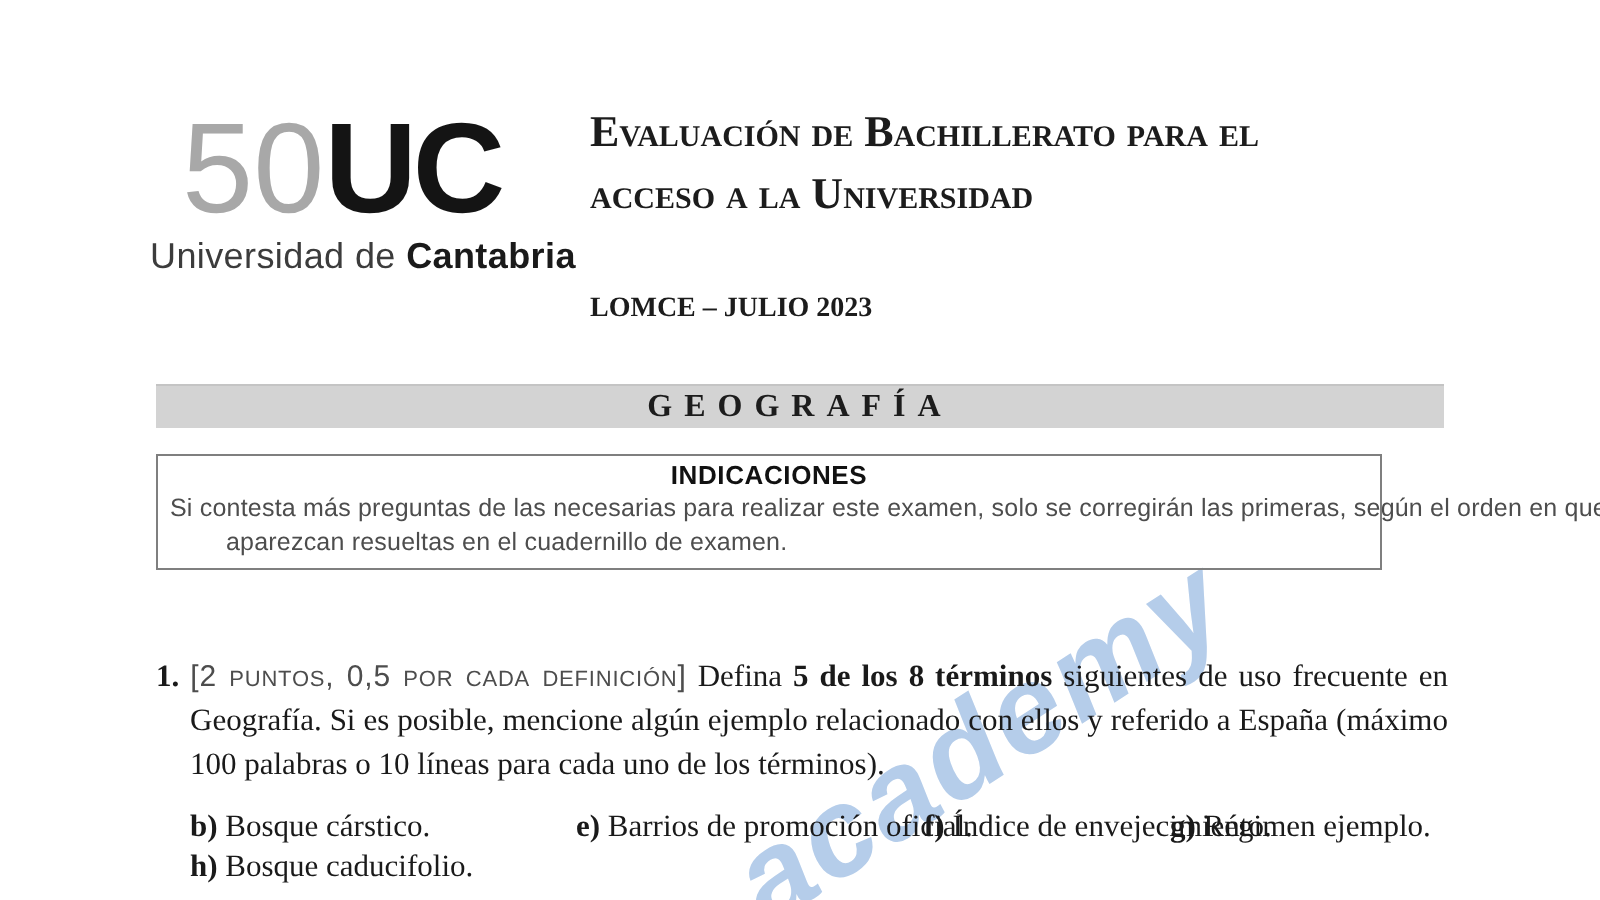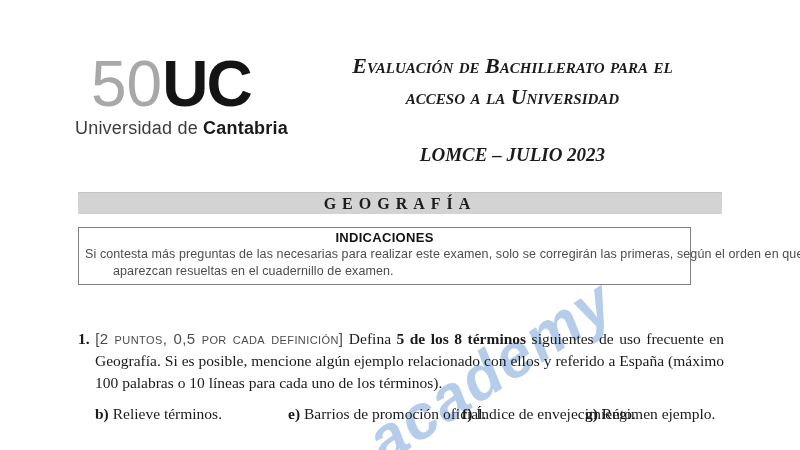--- a/index.html
+++ b/index.html
@@ -32,33 +32,32 @@
   }
   .logo-50{color:#a8a8a8;font-weight:400;margin-left:16px;}
   .logo-uc{color:#141414;font-weight:800;letter-spacing:-2px;margin-top:24px;}
   .logo-sub{
     font-family:"Liberation Sans", sans-serif;
     font-size:18px;line-height:20px;color:#3c3c3c;margin-top:2px;letter-spacing:0.2px;
   }
   .logo-sub .bold{font-weight:bold;color:#1a1a1a;}
   
   .title-block{
-    position:absolute;left:295px;top:50px;width:435px;text-align:center;z-index:1;
+    position:absolute;left:295px;top:50px;width:435px;text-align:left;z-index:1;
     color:#1c1c1c;
-    font-style:italic;
   }
   .title-line{
     font-family:"Liberation Serif", serif;
     font-variant:small-caps;
     font-weight:bold;
     font-size:22px;line-height:31px;
   }
   .session{
     font-family:"Liberation Serif", serif;
-    font-weight:bold;font-size:19px;line-height:22px;margin-top:32px;
+    font-weight:bold;font-size:14px;line-height:22px;margin-top:32px;
   }
   
   .subject-band{
     position:absolute;left:78px;top:192px;width:644px;height:22px;z-index:1;
     background:#d3d3d3;border-top:1px solid #c4c4c4;
     display:flex;align-items:center;justify-content:center;
     font-family:"Liberation Serif", serif;
     font-weight:bold;font-size:16px;letter-spacing:6px;color:#1c1c1c;
     box-sizing:border-box;
   }
@@ -134,19 +133,20 @@
     <div class="ind-line1">Si contesta más preguntas de las necesarias para realizar este examen, solo se corregirán las primeras, según el orden en que</div>
     <div class="ind-line2">aparezcan resueltas en el cuadernillo de examen.</div>
   </div>
 
   <div class="question">
     <span class="bold-serif">1.</span>
     <span class="qpoints">[2 puntos, 0,5 por cada definición]</span><span> Defina </span><span class="bold-serif">5 de los 8 términos</span><span> siguientes de uso frecuente en Geografía. Si es posible, mencione algún ejemplo relacionado con ellos y referido a España (máximo 100 palabras o 10 líneas para cada uno de los términos).</span>
   </div>
 
   <div class="terms">
-    <div class="term"><b>b)</b> <span>Relieve términos.</span></div>
+    <div class="term"><b>b)</b> <span>Bosque cárstico.</span></div>
     <div class="term"><b>e)</b> <span>Barrios de promoción oficial.</span></div>
     <div class="term"><b>f)</b> <span>Índice de envejecimiento.</span></div>
     <div class="term"><b>g)</b> <span>Régimen ejemplo.</span></div>
+    <div class="term"><b>h)</b> <span>Bosque caducifolio.</span></div>
   </div>
 
 </div>
 
 </body></html>

